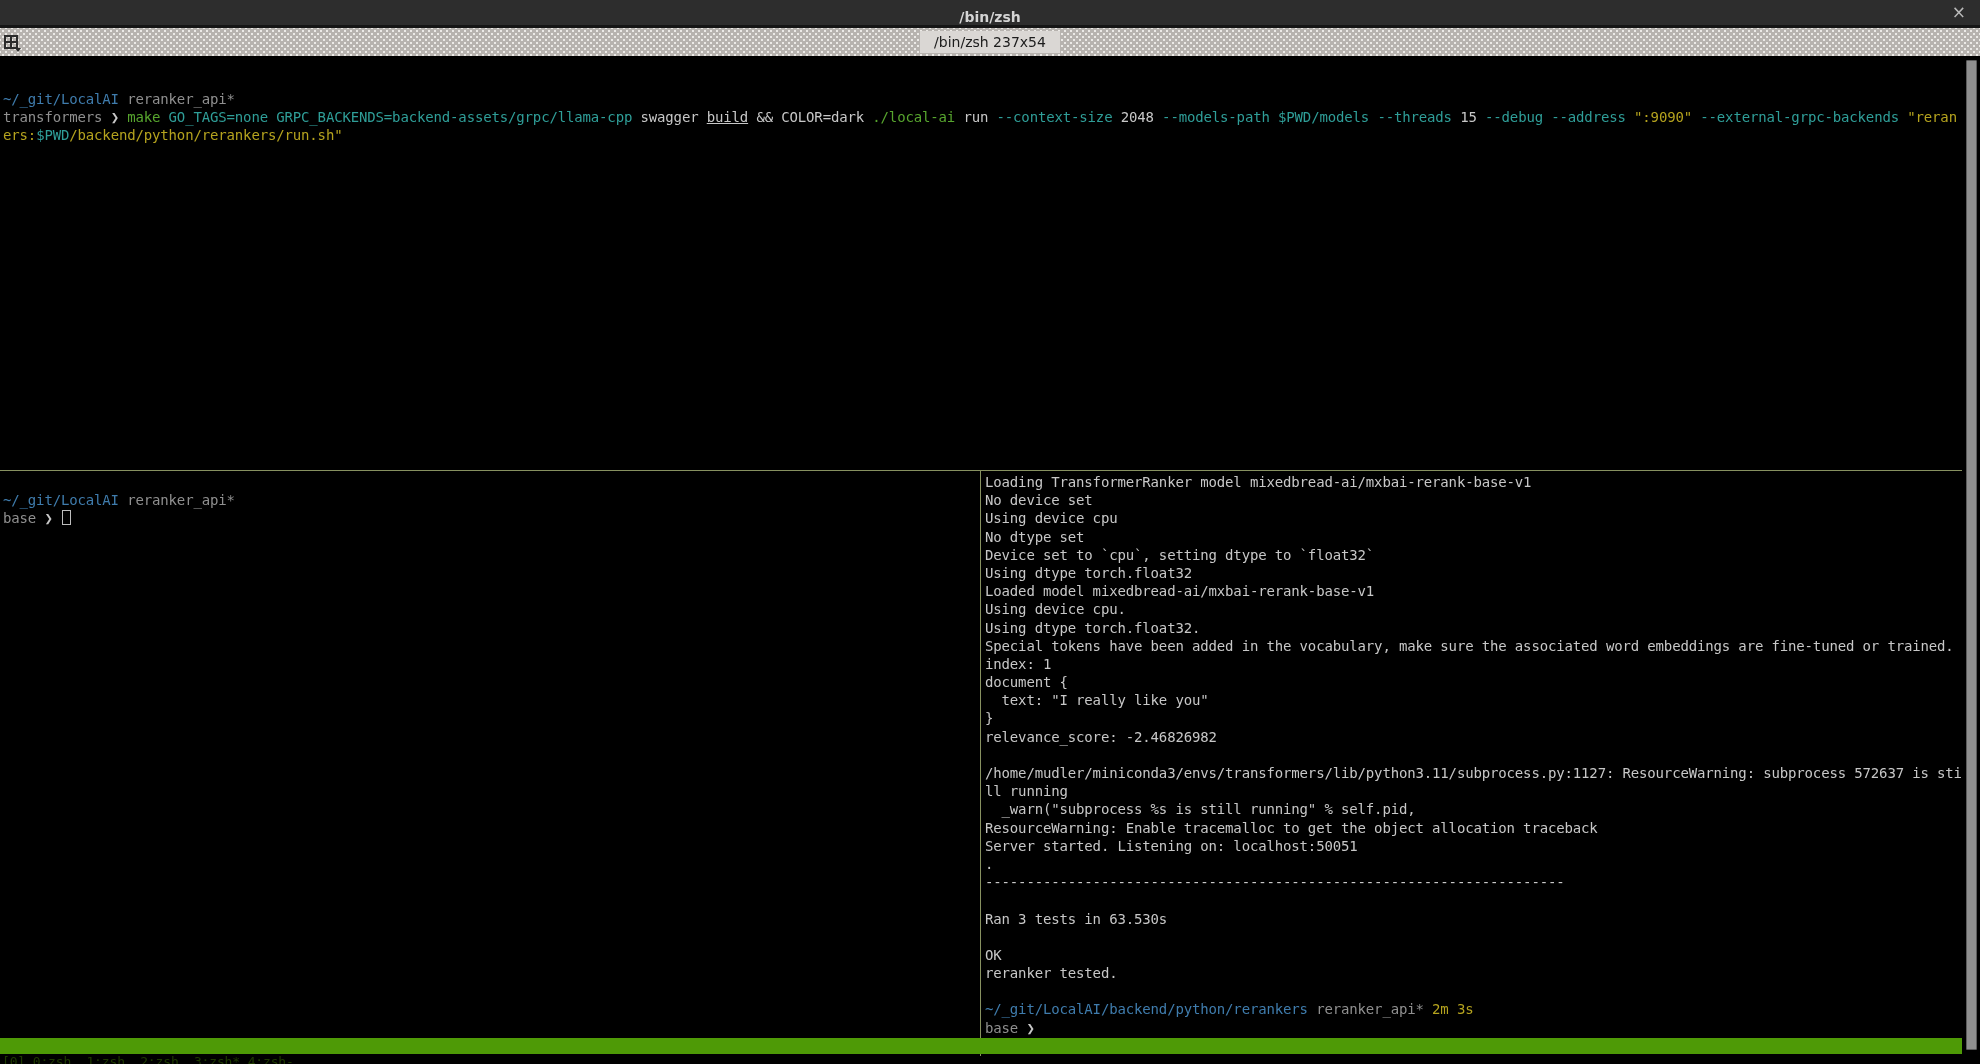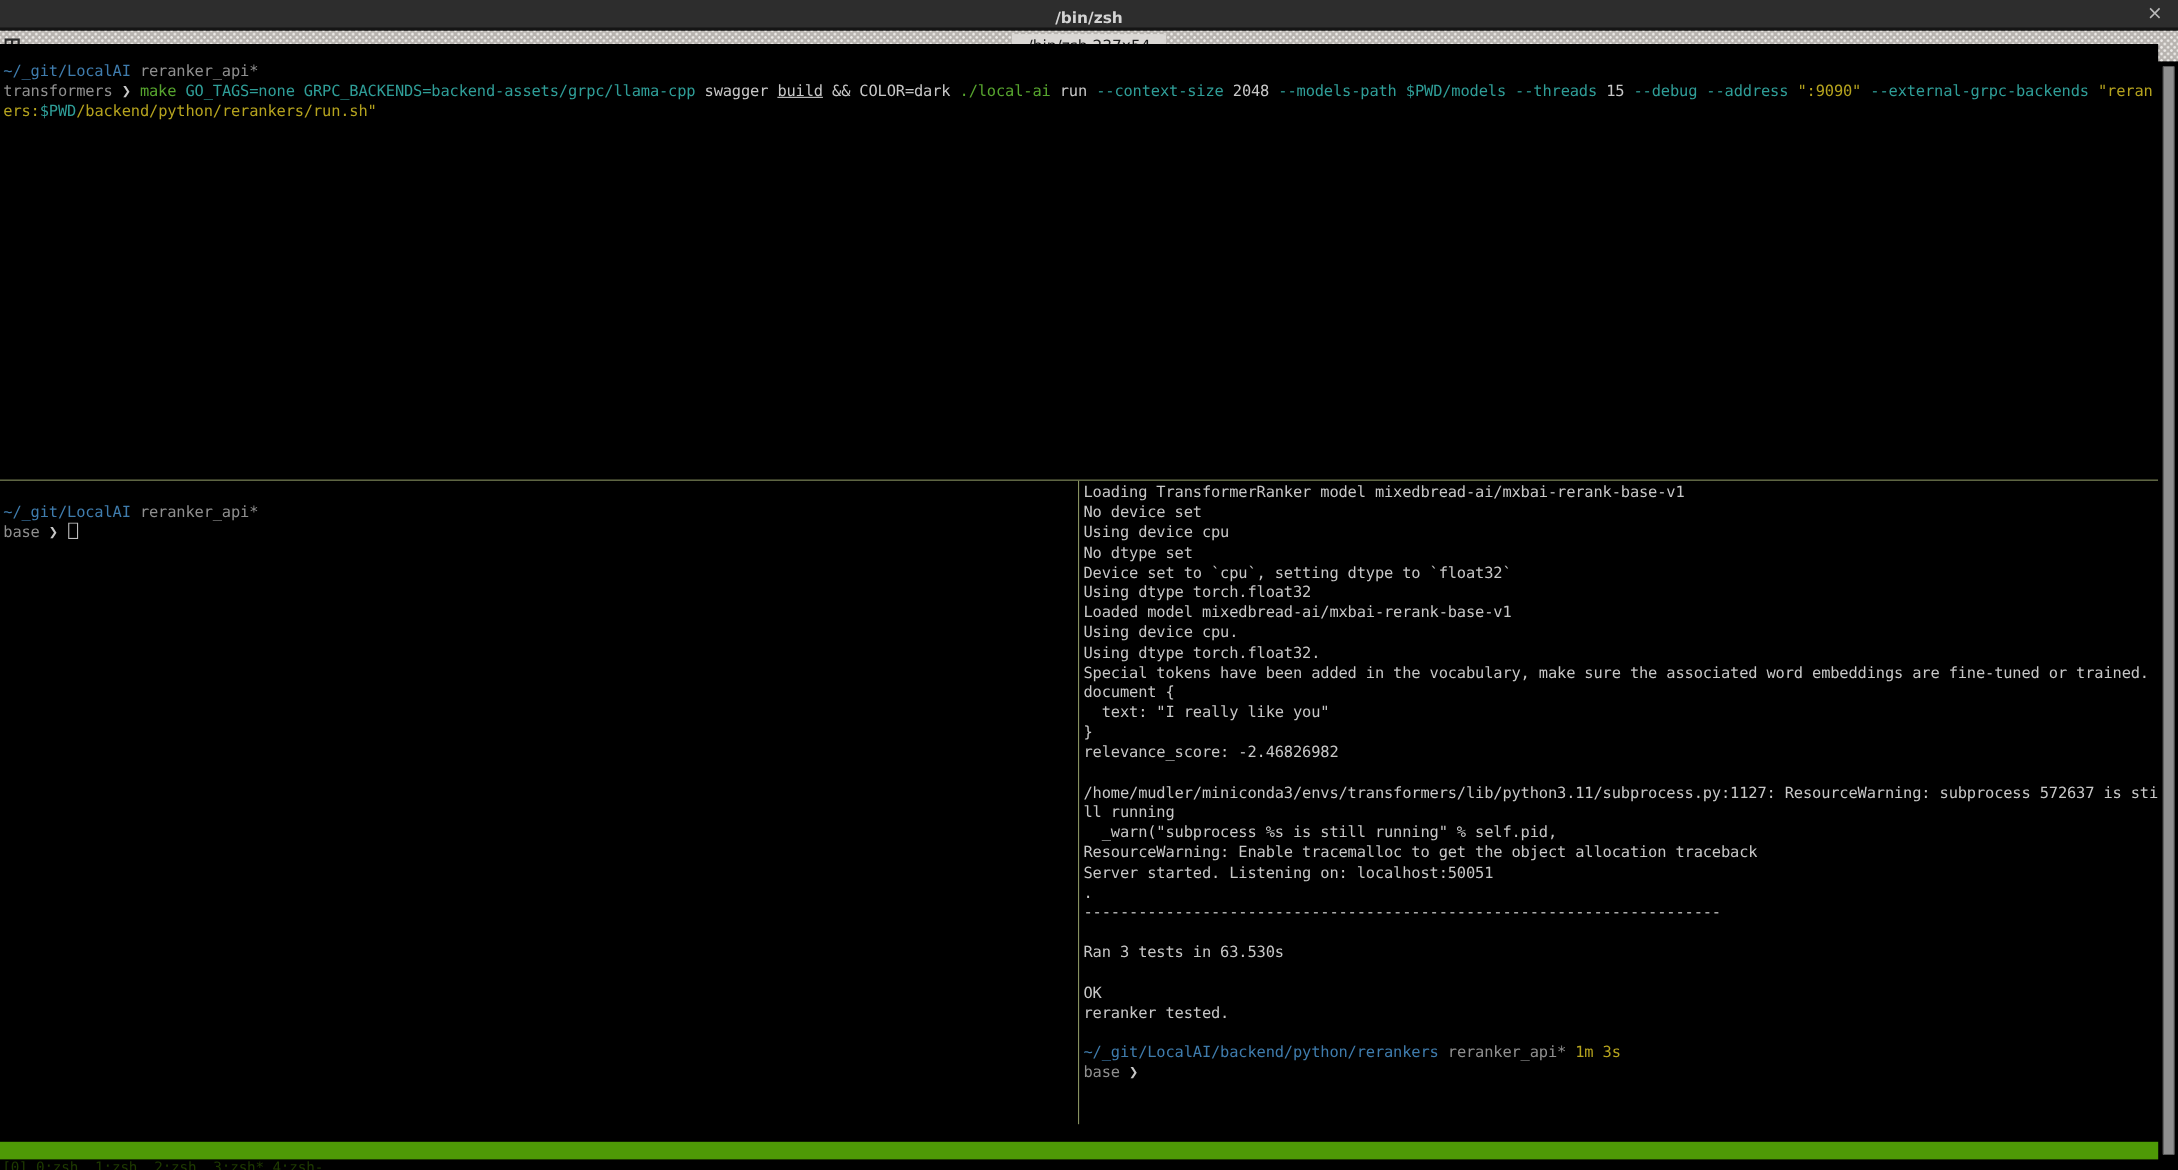--- a/index.html
+++ b/index.html
@@ -33,21 +33,21 @@
     display:flex; align-items:center; justify-content:center;
   }
   .tabbar .tab-label {
     background:var(--tab-bg); color:var(--tab-fg);
     font-family:"DejaVu Sans", sans-serif; font-size:14px;
     padding:3px 14px;
   }
   .layout-icon { position:absolute; left:4px; top:6px; width:18px; height:18px; }
   
   .terminal {
-    position:absolute; left:0; top:40px; width:1962px; height:982px;
+    position:absolute; left:0; top:74px; width:1962px; height:982px;
     background:#000; font-size:14px; letter-spacing:-0.15px; color:var(--fg);
   }
   .pane { overflow:hidden; }
   #pane-top { position:absolute; left:0; top:0; width:1962px; height:396px; padding:16px 4px 0 3px; }
   .h-divider { position:absolute; left:0; top:396px; width:1962px; height:1px; background:var(--divider); }
   #pane-bl { position:absolute; left:0; top:397px; width:980px; height:585px; padding:2px 0 0 3px; }
   .v-divider { position:absolute; left:980px; top:397px; width:1px; height:585px; background:var(--divider); }
   #pane-br { position:absolute; left:981px; top:397px; width:981px; height:585px; padding:2px 0 0 4px; }
   .tl { height:18.2px; line-height:18.2px; white-space:pre; overflow:hidden; }
   .c-fg { color:var(--fg); }
@@ -112,39 +112,40 @@
         <div class="tl"><span class="c-fg">Loading TransformerRanker model mixedbread-ai/mxbai-rerank-base-v1</span></div>
         <div class="tl"><span class="c-fg">No device set</span></div>
         <div class="tl"><span class="c-fg">Using device cpu</span></div>
         <div class="tl"><span class="c-fg">No dtype set</span></div>
         <div class="tl"><span class="c-fg">Device set to `cpu`, setting dtype to `float32`</span></div>
         <div class="tl"><span class="c-fg">Using dtype torch.float32</span></div>
         <div class="tl"><span class="c-fg">Loaded model mixedbread-ai/mxbai-rerank-base-v1</span></div>
         <div class="tl"><span class="c-fg">Using device cpu.</span></div>
         <div class="tl"><span class="c-fg">Using dtype torch.float32.</span></div>
         <div class="tl"><span class="c-fg">Special tokens have been added in the vocabulary, make sure the associated word embeddings are fine-tuned or trained.</span></div>
+        <div class="tl"><span class="c-fg">index: 1</span></div>
         <div class="tl"><span class="c-fg">document {</span></div>
         <div class="tl"><span class="c-fg">  text: "I really like you"</span></div>
         <div class="tl"><span class="c-fg">}</span></div>
         <div class="tl"><span class="c-fg">relevance_score: -2.46826982</span></div>
         <div class="tl">&nbsp;</div>
         <div class="tl"><span class="c-fg">/home/mudler/miniconda3/envs/transformers/lib/python3.11/subprocess.py:1127: ResourceWarning: subprocess 572637 is sti</span></div>
         <div class="tl"><span class="c-fg">ll running</span></div>
         <div class="tl"><span class="c-fg">  _warn("subprocess %s is still running" % self.pid,</span></div>
         <div class="tl"><span class="c-fg">ResourceWarning: Enable tracemalloc to get the object allocation traceback</span></div>
         <div class="tl"><span class="c-fg">Server started. Listening on: localhost:50051</span></div>
         <div class="tl"><span class="c-fg">.</span></div>
         <div class="tl"><span class="c-fg">----------------------------------------------------------------------</span></div>
         <div class="tl">&nbsp;</div>
         <div class="tl"><span class="c-fg">Ran 3 tests in 63.530s</span></div>
         <div class="tl">&nbsp;</div>
         <div class="tl"><span class="c-fg">OK</span></div>
         <div class="tl"><span class="c-fg">reranker tested.</span></div>
         <div class="tl">&nbsp;</div>
-        <div class="tl"><span class="c-blue">~/_git/LocalAI/backend/python/rerankers</span><span class="c-dim"> reranker_api*</span><span class="c-yellow"> 1m 3s</span></div>
+        <div class="tl"><span class="c-blue">~/_git/LocalAI/backend/python/rerankers</span><span class="c-dim"> reranker_api*</span><span class="c-yellow"> 2m 3s</span></div>
         <div class="tl"><span class="c-dim">base </span><span class="c-fg">❯</span></div>
       </div>
   </div>
 
   <div class="scrollbar">
     <div class="scroll-thumb"></div>
   </div>
 
   <div class="statusbar">
     <span class="status-left">[0] 0:zsh  1:zsh  2:zsh  3:zsh* 4:zsh-</span>

